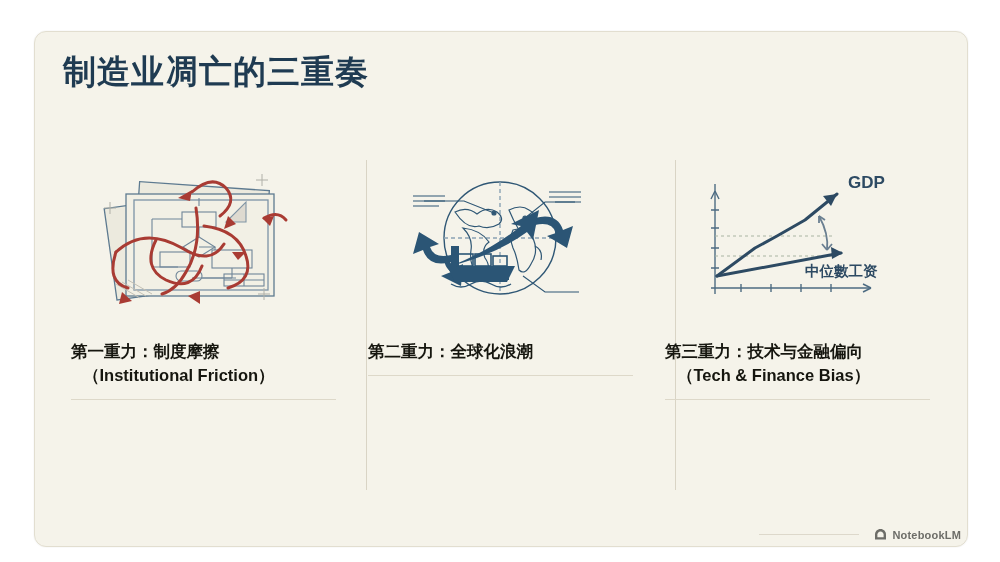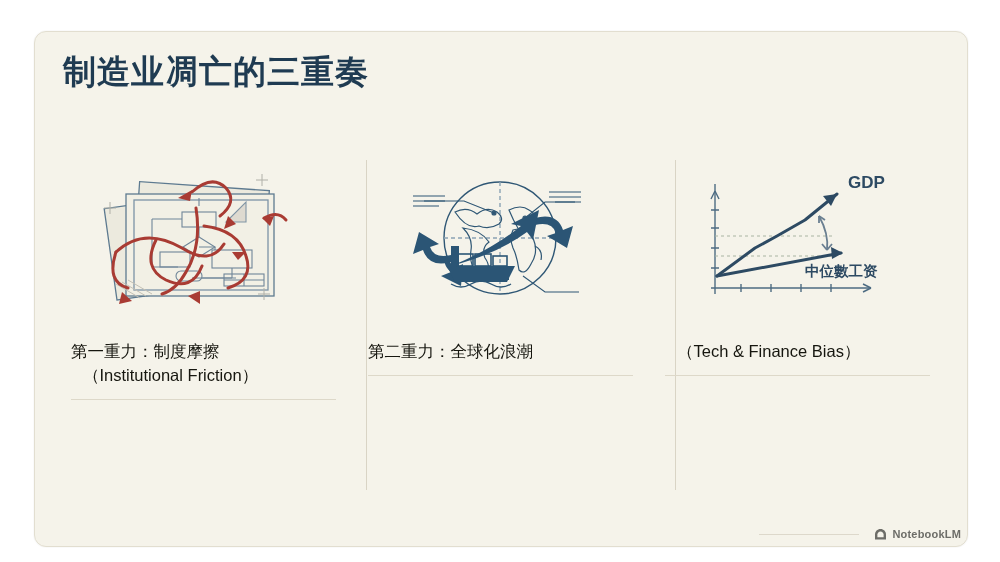--- a/index.html
+++ b/index.html
@@ -49,37 +49,37 @@
   }
   .d1{left:311px;}
   .d2{left:620px;}
   .art{
     height:148px;
     display:flex;align-items:center;justify-content:center;
     margin-top:4px;
   }
   .cardtitle{
     margin-top:28px;
-    font-size:16.5px;font-weight:normal;color:#16160f;
+    font-size:16.5px;font-weight:bold;color:#16160f;
     line-height:1.45;
     white-space:nowrap;
   }
   .cardtitle .en{display:block;padding-left:12px;}
   .rule{
     margin-top:11px;
     height:1px;background:#ddd8c9;width:100%;
   }
   .body{
     margin-top:10px;
     font-size:13.6px;line-height:1.66;color:#3c3a33;
     letter-spacing:0px;
   }
   .wm{
     position:absolute;right:6px;bottom:5px;
-    display:flex;align-items:flex-start;gap:5px;
+    display:flex;align-items:center;gap:5px;
     font-size:11px;color:#6d6d68;font-weight:bold;
     letter-spacing:.2px;
   }
   .wm svg{display:block;}
   .wmline{
     position:absolute;right:108px;bottom:11px;
     width:100px;height:1px;background:#ddd8cb;
   }
 </style>
 </head>
@@ -226,20 +226,21 @@
             <g stroke="#6a7f91" fill="none" stroke-width="1.8">
               <path d="M134 50 q10 18 8 34"></path>
               <path d="M134 50 l0 7 M134 50 l6 4"></path>
               <path d="M142 84 l-5 -6 M142 84 l5 -6"></path>
             </g>
             <text x="163" y="22" font-family="'Liberation Sans',sans-serif" font-size="17" font-weight="bold" fill="#2d4a63">GDP</text>
             <text x="120" y="110" font-family="'Liberation Sans',sans-serif" font-size="14.5" font-weight="bold" fill="#2d4a63">中位數工资</text>
           </svg>
         </div>
         <div class="cardtitle">
+          <span>第三重力：技术与金融偏向</span>
           <span class="en">（Tech &amp; Finance Bias）</span>
         </div>
         <div class="rule"></div>
       </div>
 
     </div>
 
     <div class="wmline"></div>
     <div class="wm">
       <svg width="13" height="13" viewBox="0 0 13 13">

